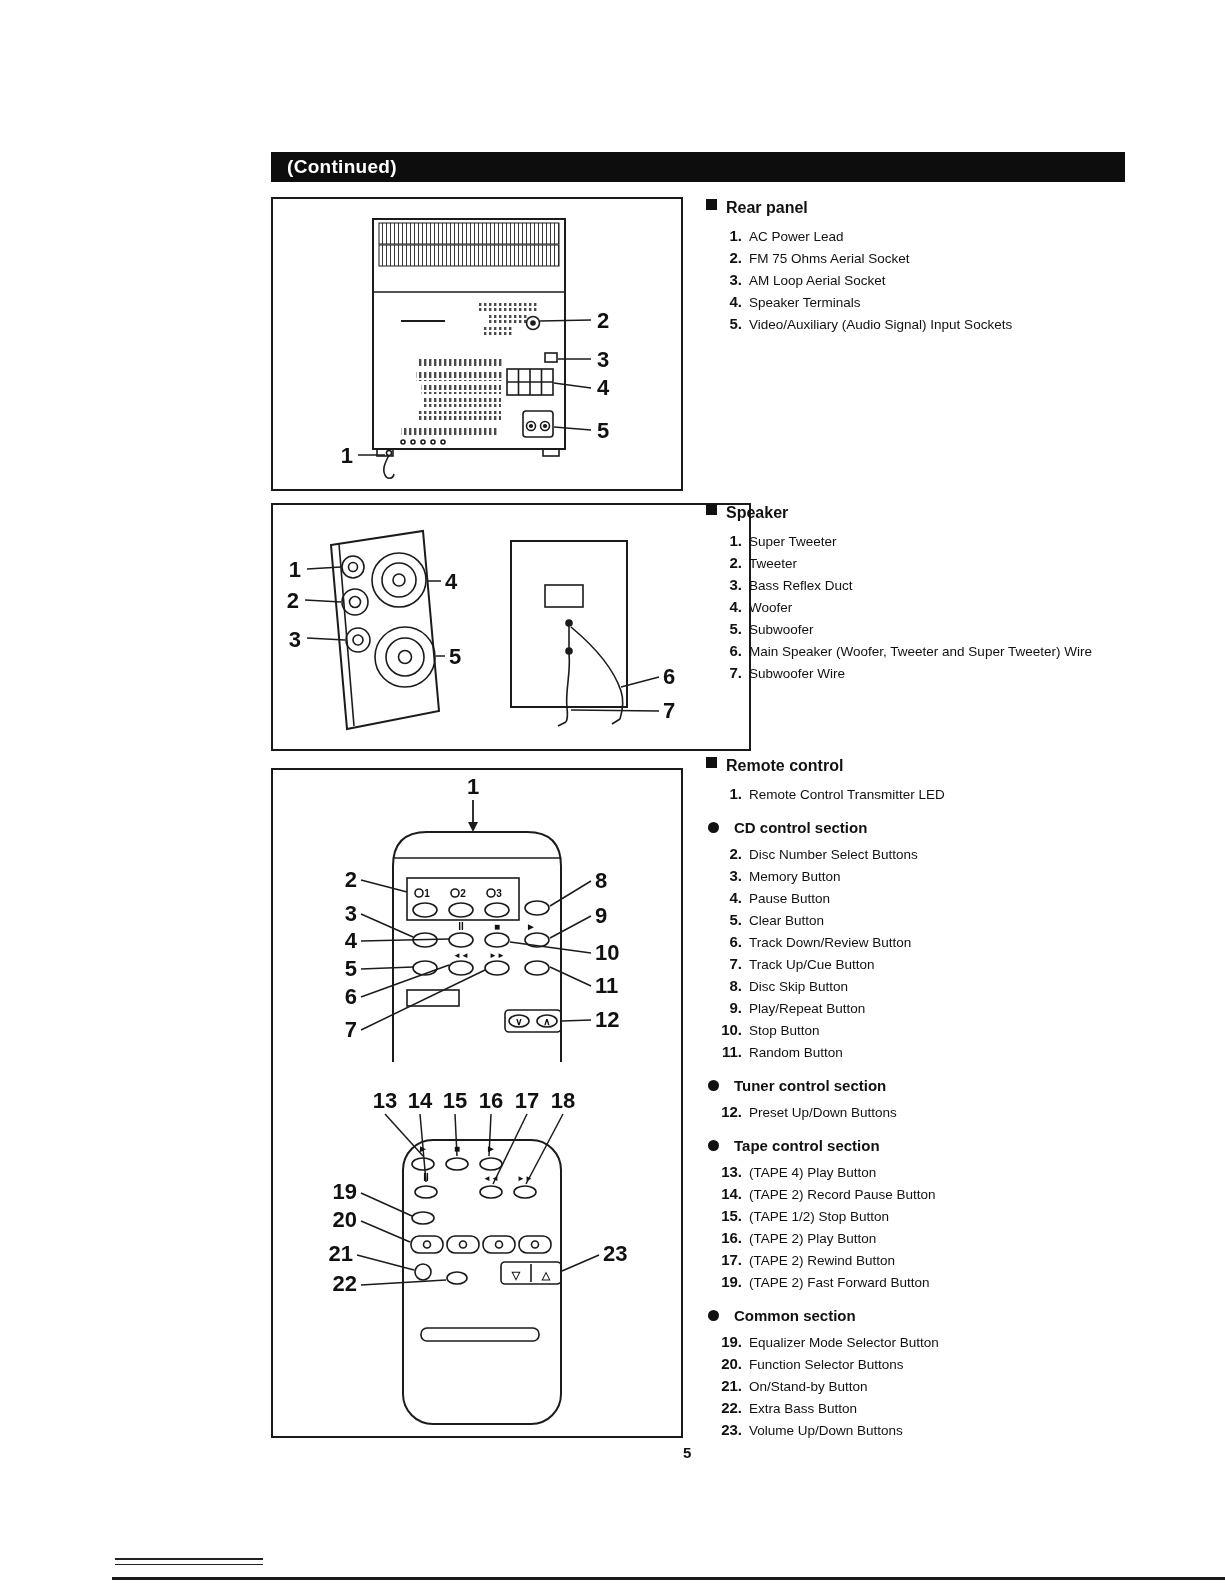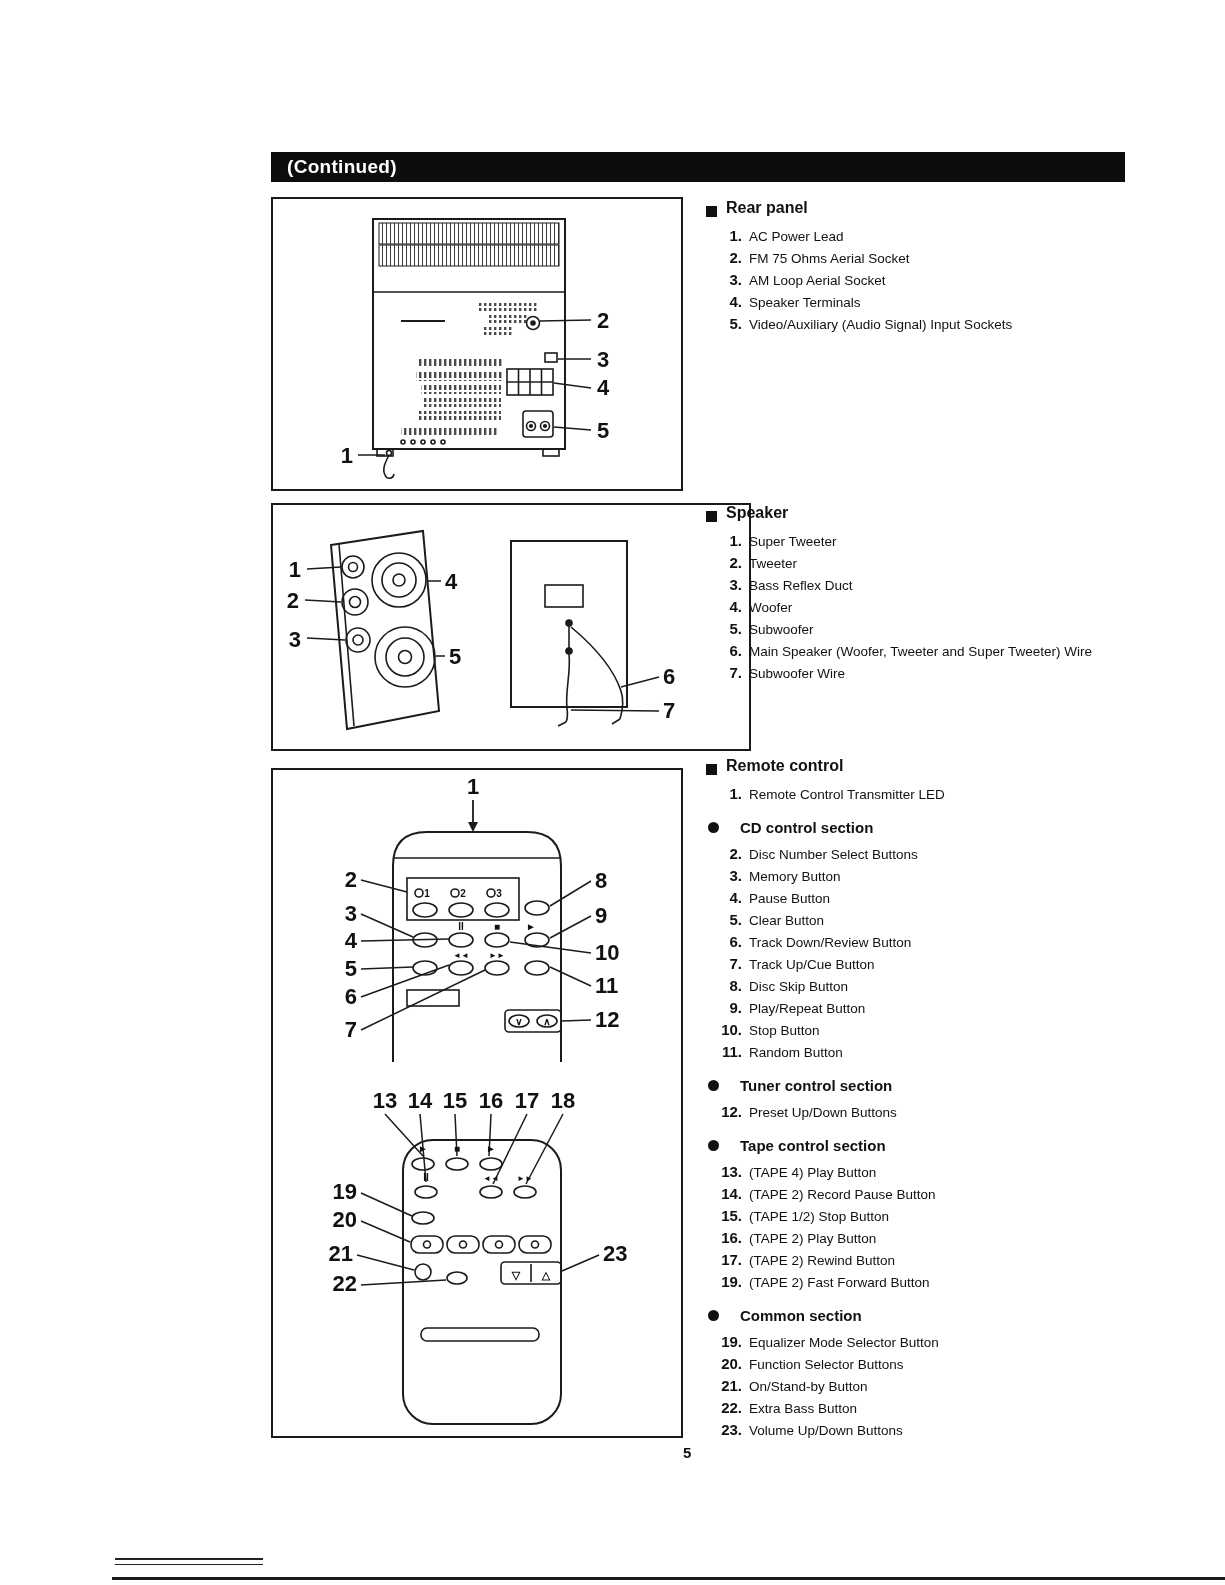--- a/index.html
+++ b/index.html
@@ -23,23 +23,23 @@
   .ld line { stroke:#1b1b1b; stroke-width:1.5; }
   .co { font-family:"Liberation Sans",sans-serif; font-weight:bold; font-size:22px; fill:#111; stroke:none; }
   .glyph { font-family:"Liberation Sans",sans-serif; font-weight:bold; font-size:10px; fill:#111; stroke:none; text-anchor:middle; }
   .glyph-sm { font-size:8px; }
 
   .text-col { position:absolute; left:706px; width:430px; }
   #sec-rear    { top:199px; }
   #sec-speaker { top:504px; }
   #sec-remote  { top:757px; }
 
-  .sec-head { display:flex; align-items:flex-end; gap:9px; font-size:16px; font-weight:bold; margin-bottom:9px; }
+  .sec-head { display:flex; align-items:flex-start; gap:9px; font-size:16px; font-weight:bold; margin-bottom:9px; }
   .sq  { width:11px; height:11px; background:#111; display:inline-block; flex:0 0 11px; }
-  .sub-head { display:flex; align-items:center; gap:21px; font-size:15px; font-weight:bold; margin:14px 0 8px 2px; }
+  .sub-head { display:flex; align-items:center; gap:15px; font-size:15px; font-weight:bold; margin:14px 0 8px 2px; }
   .dot { width:11px; height:11px; border-radius:50%; background:#111; flex:0 0 11px; }
 
   .li { display:flex; align-items:baseline; line-height:20px; margin-bottom:1px; }
   .li .num { flex:0 0 36px; width:36px; text-align:right; font-weight:bold; font-size:15px; }
   .li .txt { margin-left:7px; font-weight:normal; font-size:13.5px; max-width:384px; }
 
   .page-num { position:absolute; left:683px; top:1444px; font-size:15px; font-weight:bold; }
 
   .artifact-short { position:absolute; left:115px; top:1558px; width:148px; height:4px;
                     border-top:2px solid #222; border-bottom:1px solid #222; }

